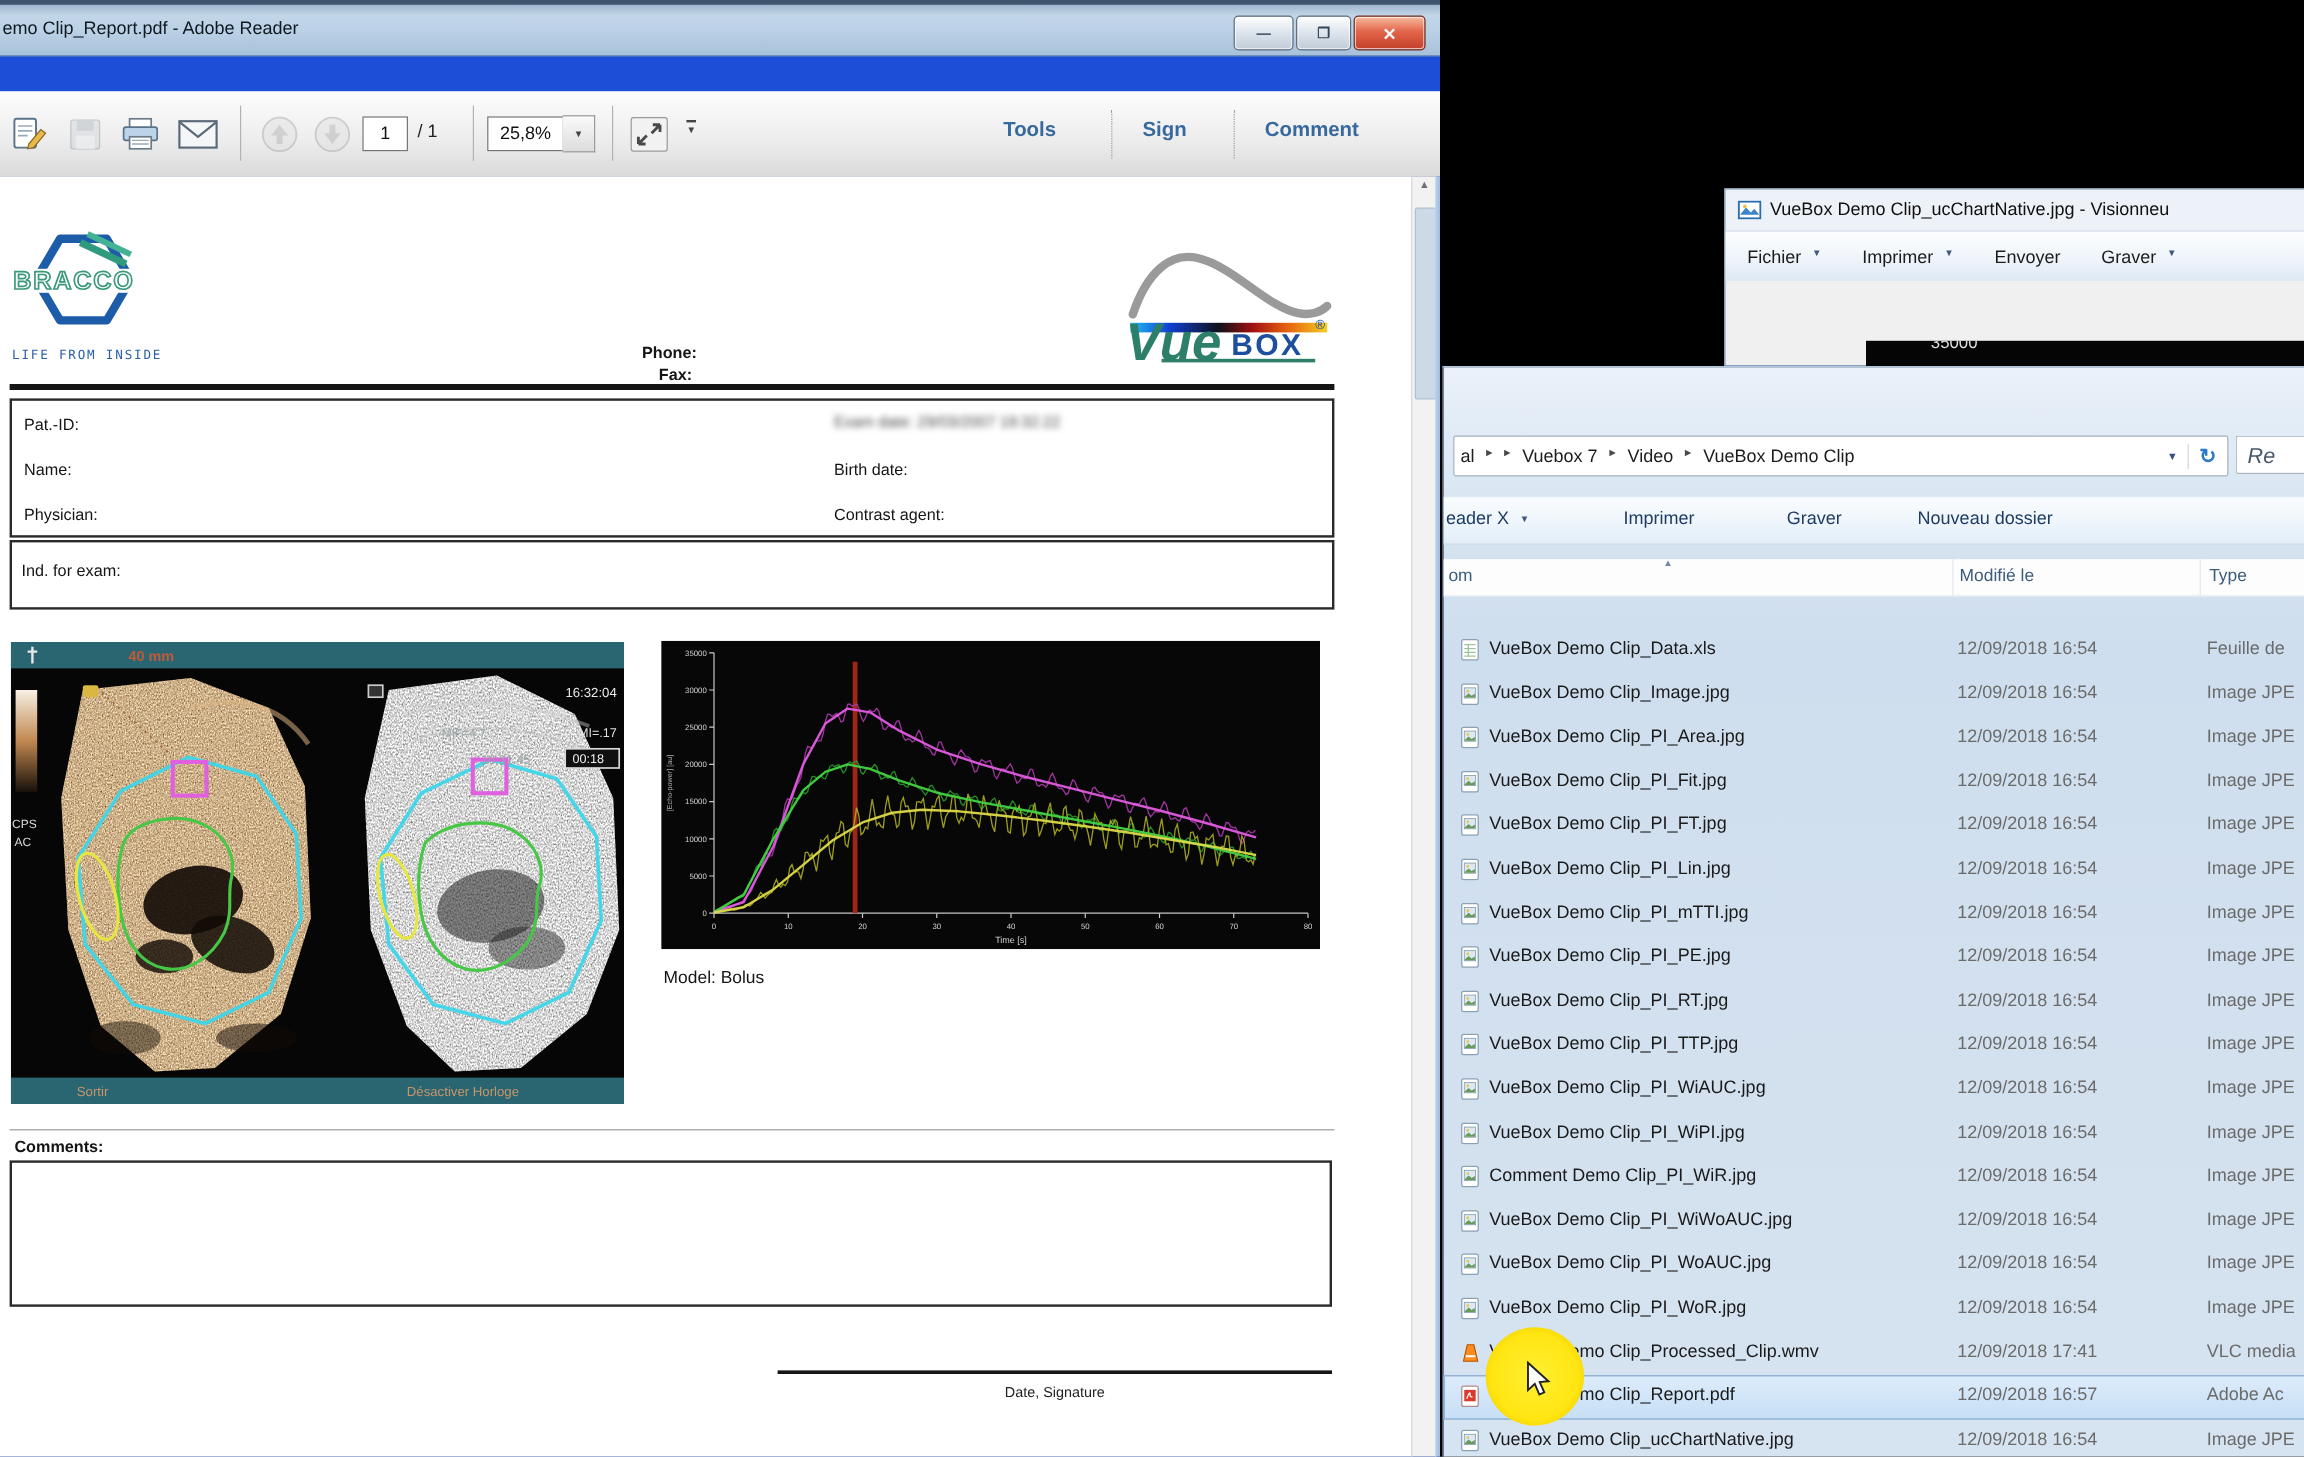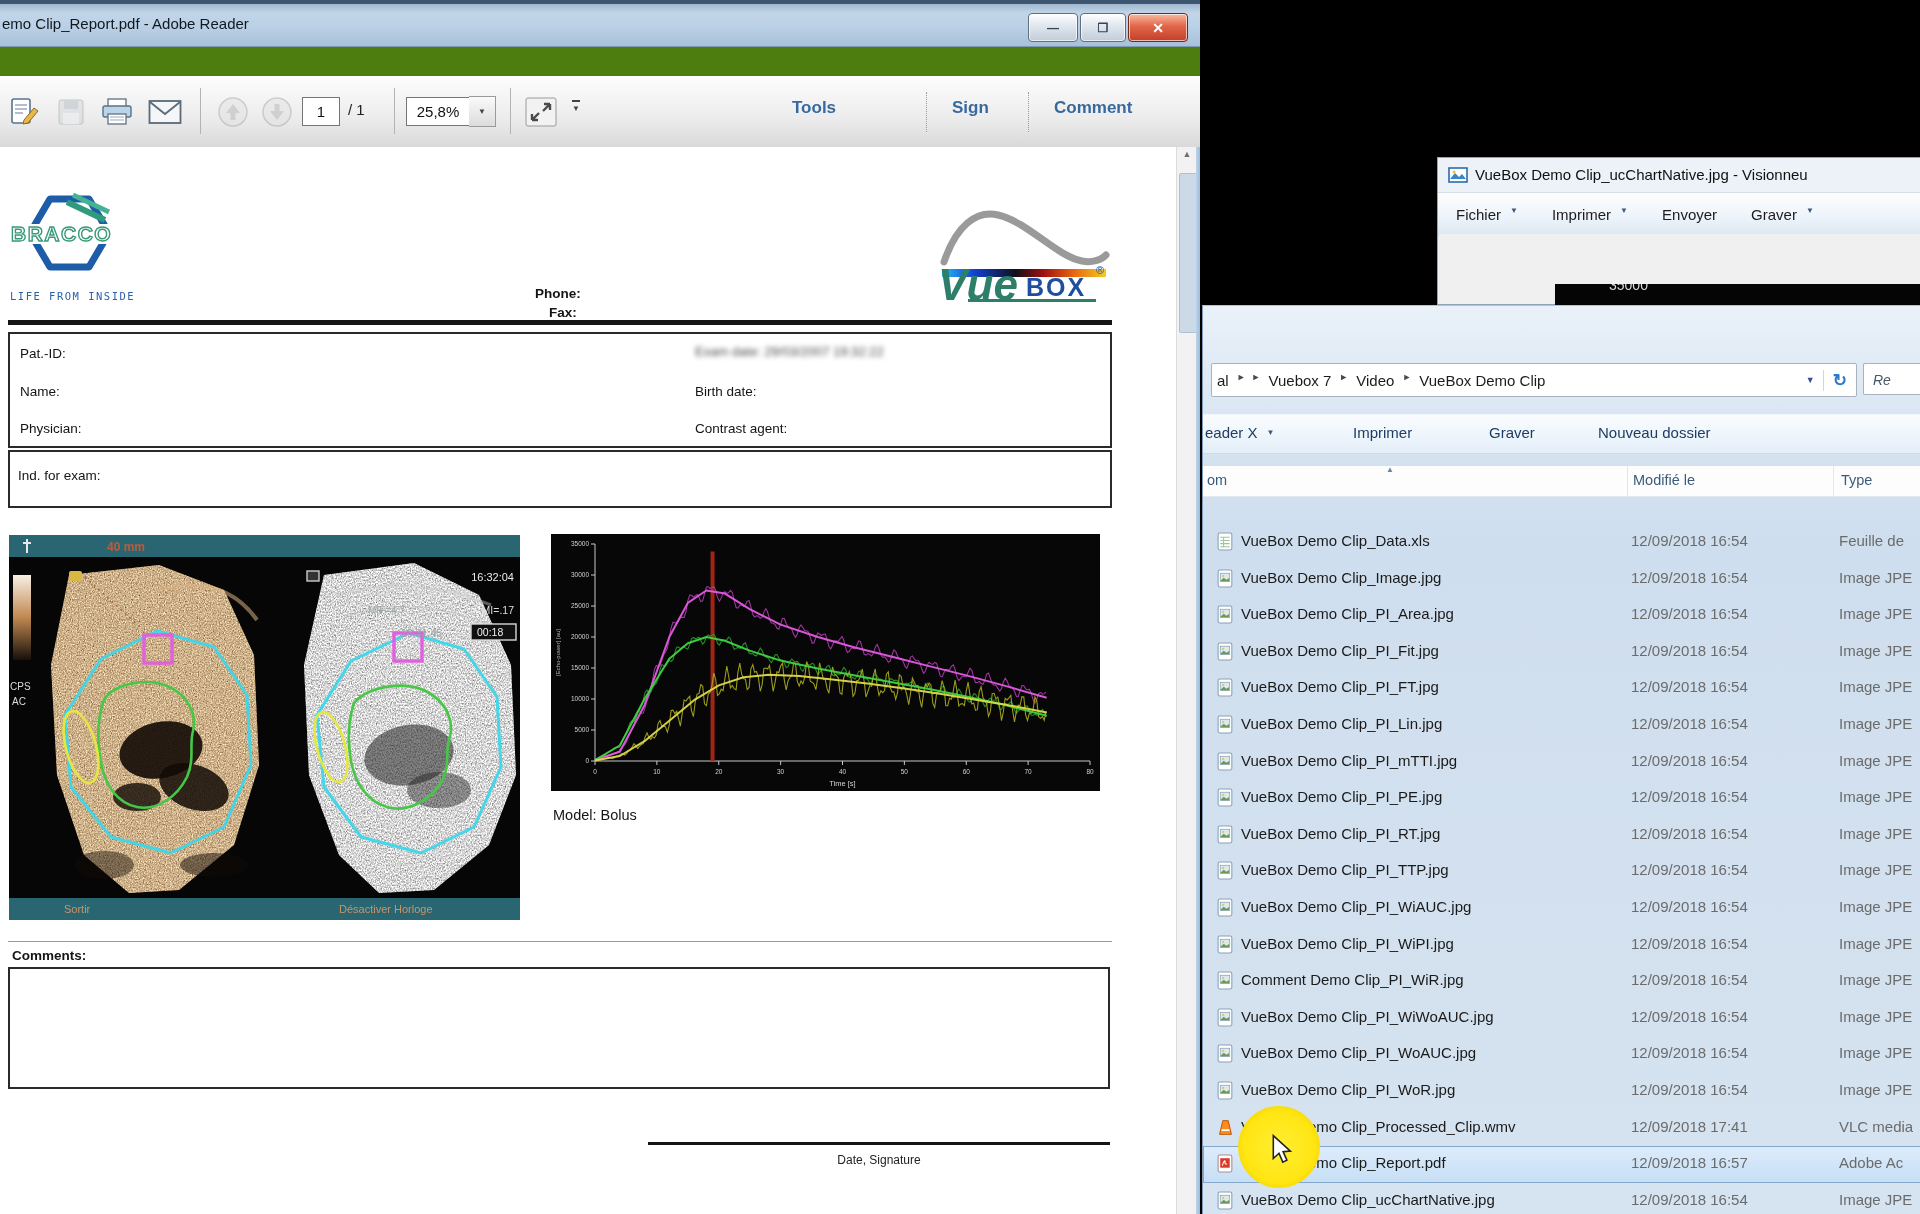--- a/index.html
+++ b/index.html
@@ -1,20 +1,20 @@
 <!DOCTYPE html>
 <html><head>
 <meta charset="utf-8">
 <style>
   html,body{margin:0;padding:0}
   body{width:1920px;height:1214px;background:#000;overflow:hidden;position:relative;
        font-family:"Liberation Sans",sans-serif;-webkit-font-smoothing:antialiased}
   .abs{position:absolute}
   
-  #adobe{left:0;top:0;width:1200px;height:1214px;z-index:3;background:#4d7c0f}
+  #adobe{left:0;top:0;width:1200px;height:1214px;z-index:3;background:#1d4ed8}
   #adobe-titlebar{left:0;top:0;width:1200px;height:46px;
      background:linear-gradient(#8fa9c4,#c2d5e8 28%,#bbd1e6 55%,#a7c1da);border-bottom:1px solid #7e98b2}
   #adobe-titlebar .topstrip{position:absolute;left:0;top:0;width:100%;height:4px;background:#203850;opacity:.75}
   #adobe-title{position:absolute;left:2px;top:15px;font-size:15px;color:#101820;white-space:nowrap}
   .wbtns{position:absolute;right:12px;top:13px;display:flex}
   .wbtn{height:27px;border:1px solid #5f6f80;border-radius:4px;margin-left:2px;
         background:linear-gradient(#ffffff,#dfe6ee 45%,#c2ccd8);display:flex;align-items:center;justify-content:center;
         color:#36465a;font-size:12px;font-weight:bold;box-shadow:inset 0 0 0 1px rgba(255,255,255,.65)}
   .wbtn.min{width:48px}.wbtn.max{width:44px}
   .wbtn.close{width:58px;background:linear-gradient(#f7bb9e,#e2664a 45%,#c23f2a);border-color:#74281a;color:#fff;font-size:14px}
@@ -62,21 +62,21 @@
   #exp{left:1202px;top:305px;width:718px;height:909px;z-index:2;box-sizing:border-box;
        background:linear-gradient(180deg,#eaf1f9,#dce8f4 10%,#d3e1ef 18%,#cfdeee 26%,#d6e3f0);
        border-top:1px solid #a9c6e0;border-left:1px solid #7d9cbb}
   #addr{position:absolute;left:8px;top:57px;width:644px;height:32px;background:#fff;border:1px solid #a8b2bf;border-radius:2px;
         display:flex;align-items:center;font-size:15px;color:#1c1c1c}
   #addr .seg{padding:0 5px;white-space:nowrap}
   #addr .barrow{font-size:9px;color:#4a4a4a;padding:0 3px}
   #addr-caret{margin-left:auto;font-size:9px;color:#35508a;padding:0 8px}
   #addr-refresh{border-left:1px solid #d0d6dd;padding:0 9px;font-size:17px;color:#2a7ac8;font-weight:bold}
   #esearch{position:absolute;left:660px;top:57px;width:58px;height:32px;background:#fff;border:1px solid #a8b2bf;border-right:none;
-        border-radius:2px 0 0 2px;font-size:14px;font-style:italic;color:#46586a;line-height:32px;padding-left:9px;box-sizing:border-box}
+        border-radius:2px 0 0 2px;font-size:18px;font-style:italic;color:#46586a;line-height:32px;padding-left:9px;box-sizing:border-box}
   #ebar{position:absolute;left:0;top:108px;width:718px;height:38px;
         background:linear-gradient(#f9fcfe,#eff6fc 50%,#e3eef8);border-bottom:1px solid #cfdbe8;border-top:1px solid #f0f6fb}
   #ebar .eitem{position:absolute;top:9px;font-size:15px;color:#1e3c64;white-space:nowrap;display:flex;align-items:center}
   #ehead{position:absolute;left:0;top:160px;width:718px;height:30px;background:#fdfdfe;border-bottom:1px solid #e4eaf1}
   #ehead .hsep{position:absolute;top:0;height:30px;border-left:1px solid #e1e7ee}
   #ehead .hlabel{position:absolute;top:6px;font-size:14.5px;color:#3b5b7b;white-space:nowrap}
   #sort-arrow{position:absolute;left:183px;top:-1px;font-size:8px;color:#6d84a0}
   #elist{position:absolute;left:0;top:218px;width:718px}
   .frow{position:relative;height:36.6px}
   .frow .fic{position:absolute;left:14px;top:8px;width:17px;height:19px}
@@ -417,21 +417,21 @@
     <div class="inputbox" style="left:406px;top:21px;width:62px">25,8%</div>
     <div class="dropbtn" style="left:469px;top:20px">▼</div>
     <div class="tsep" style="left:510px"></div>
     <span class="ticon" style="left:522px">
       <svg width="34" height="32" viewBox="0 0 34 32">
           <rect x="2" y="2" width="30" height="28" rx="2" fill="#f2f2f2" stroke="#9a9a9a"></rect>
           <path d="M8 24 L15 17 M8 24 l6 0 M8 24 l0 -6 M26 8 L19 15 M26 8 l-6 0 M26 8 l0 6" stroke="#4a4a4a" stroke-width="2.4"></path>
         </svg>
       </span>
     <span class="abs" style="left:572px;top:24px;border-top:2px solid #444;font-size:8px;color:#444;padding-top:2px">▼</span>
-    <span class="bluecmd" style="left:792px">Tools</span>
+    <span class="bluecmd" style="left:836px">Tools</span>
     <div class="tsepd" style="left:926px"></div>
     <span class="bluecmd" style="left:952px">Sign</span>
     <div class="tsepd" style="left:1028px"></div>
     <span class="bluecmd" style="left:1054px">Comment</span>
   </div>
 
   <div class="abs" id="adobe-doc">
 
     <svg class="abs" style="left:10px;top:45px" width="125" height="115" viewBox="0 0 125 115">
       <polygon points="40,7 79,7 99,41 79,75 40,75 20,41" fill="none" stroke="#1d5ca8" stroke-width="7" stroke-linejoin="round"></polygon>

